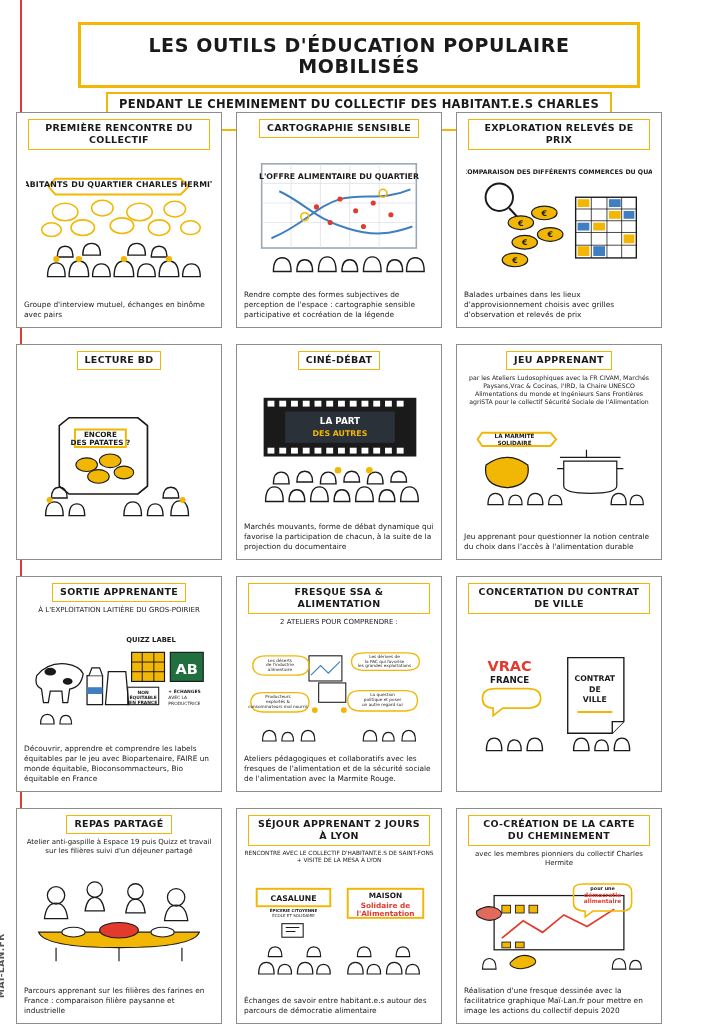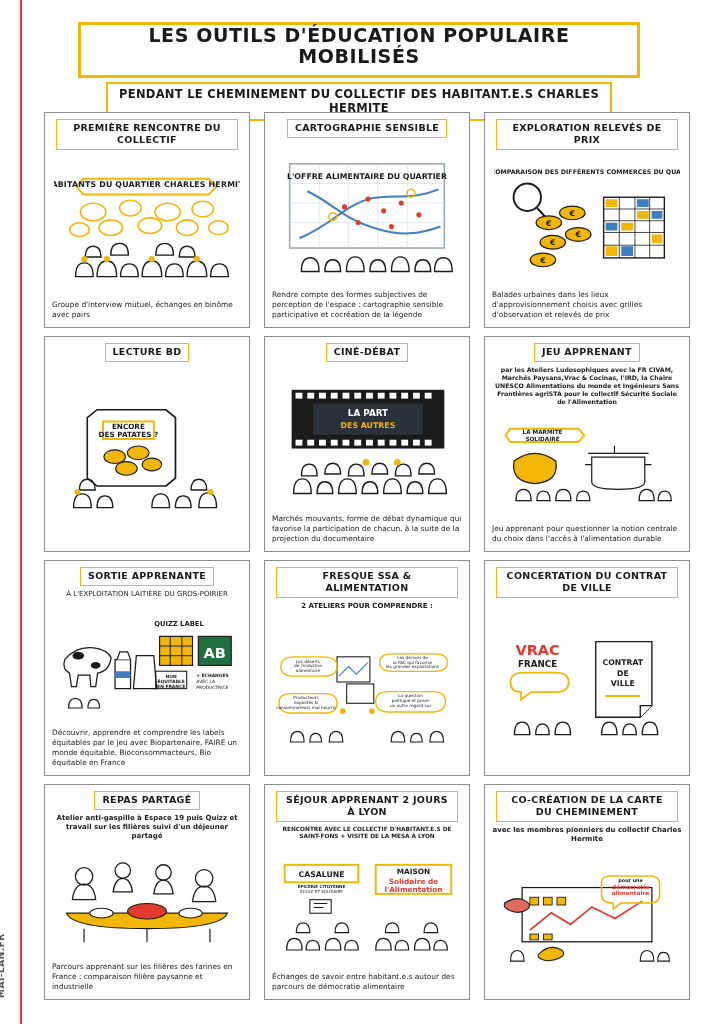--- a/index.html
+++ b/index.html
@@ -34,21 +34,21 @@
   }
 
   
   .title-wrap {
     position: absolute;
     left: 78px; top: 22px; width: 562px;
   }
   .title-box {
     border: 3px solid #f2b705;
     background: #fff;
-    padding: 0 10px 8px;
+    padding: 10px 10px 8px;
     text-align: center;
   }
   .title-main {
     font-size: 19px;
     font-weight: 700;
     letter-spacing: .6px;
     text-transform: uppercase;
     line-height: 1.1;
   }
   .subtitle-box {
@@ -62,26 +62,26 @@
   .subtitle {
     font-size: 11.5px;
     font-weight: 700;
     letter-spacing: .3px;
     text-transform: uppercase;
   }
 
   
   .grid {
     position: absolute;
-    left: 44px; top: 112px;
+    left: 16px; top: 112px;
     width: 660px;
     display: grid;
     grid-template-columns: repeat(3, 206px);
     grid-auto-rows: 216px;
-    gap: 8px 14px;
+    gap: 16px 14px;
   }
   .card {
     border: 1.5px solid #8d8d8d;
     background: #fff;
     padding: 6px 7px 7px;
     display: flex;
     flex-direction: column;
     align-items: center;
     position: relative;
     overflow: hidden;
@@ -111,21 +111,20 @@
     display: flex;
     align-items: center;
     justify-content: center;
     min-height: 0;
   }
   .art svg { display: block; max-width: 100%; height: auto; }
   .tiny-note {
     font-size: 6.2px;
     line-height: 1.3;
     text-align: center;
-    font-weight: bold;
   }
 </style>
 </head>
 <body>
 
 <div class="left-rule"></div>
 <div class="signature">MAÏ-LAN.FR</div>
 
 <div class="title-wrap">
   <div class="title-box">
@@ -428,21 +427,21 @@
           <path d="M14 94 q0 -10 7 -10 q7 0 7 10z"></path>
             <path d="M34 94 q0 -9 6 -9 q6 0 6 9z"></path>
         </g>
       </svg>
     </div>
     <div class="card-note">Découvrir, apprendre et comprendre les labels équitables par le jeu avec Biopartenaire, FAIRE un monde équitable, Bioconsommacteurs, Bio équitable en France</div>
   </div>
 
   <div class="card">
     <div class="card-title">FRESQUE SSA &amp; ALIMENTATION</div>
-    <div class="tiny-note" style="font-weight:700;font-size:7px;margin-bottom:16px">2 ATELIERS POUR COMPRENDRE :</div>
+    <div class="tiny-note" style="font-weight:400;font-size:7px;margin-bottom:16px">2 ATELIERS POUR COMPRENDRE :</div>
     <div class="art">
       <svg viewBox="0 0 190 96" width="184">
         <g fill="#fff" stroke="#1a1a1a" stroke-width="1.1">
           <rect x="64" y="6" width="34" height="26"></rect>
           <rect x="74" y="34" width="28" height="20"></rect>
         </g>
         <g stroke="#3f7fc1" stroke-width="1.2" fill="none">
           <path d="M66 26 l10 -10 8 8 12 -12"></path>
         </g>
         <g fill="none" stroke="#f2b705" stroke-width="1.4">
@@ -472,20 +471,21 @@
         <g fill="none" stroke="#1a1a1a" stroke-width="1.2">
           <path d="M16 94 q0 -11 7 -11 q7 0 7 11z"></path>
             <path d="M36 94 q0 -9 6 -9 q6 0 6 9z"></path>
           <path d="M56 94 q0 -11 7 -11 q7 0 7 11z"></path>
             <path d="M120 94 q0 -11 7 -11 q7 0 7 11z"></path>
           <path d="M140 94 q0 -9 6 -9 q6 0 6 9z"></path>
             <path d="M160 94 q0 -11 7 -11 q7 0 7 11z"></path>
         </g>
       </svg>
     </div>
+    <div class="card-note">Ateliers pédagogiques et collaboratifs avec les fresques de l'alimentation et de la sécurité sociale de l'alimentation avec la Marmite Rouge.</div>
   </div>
 
   <div class="card">
     <div class="card-title">CONCERTATION DU CONTRAT DE VILLE</div>
     <div class="art">
       <svg viewBox="0 0 190 110" width="184">
         <text x="44" y="24" font-size="15" font-weight="700" text-anchor="middle" fill="#e23b2e">VRAC</text>
         <text x="44" y="36" font-size="9" font-weight="700" text-anchor="middle" fill="#1a1a1a">FRANCE</text>
         <g fill="#fff" stroke="#1a1a1a" stroke-width="1.4">
           <path d="M104 10 h58 v66 l-12 12 h-46z"></path>
@@ -611,15 +611,16 @@
         <g fill="#f2b705" stroke="#1a1a1a" stroke-width="1.1">
           <path d="M46 82 q10 -10 22 -4 q6 4 0 8 q-10 6 -20 2 q-6 -3 -2 -6z"></path>
         </g>
         <g fill="none" stroke="#1a1a1a" stroke-width="1.2">
           <path d="M150 90 q0 -11 7 -11 q7 0 7 11z"></path>
             <path d="M168 90 q0 -9 6 -9 q6 0 6 9z"></path>
           <path d="M16 90 q0 -11 7 -11 q7 0 7 11z"></path>
         </g>
       </svg>
     </div>
+    <div class="card-note">Réalisation d'une fresque dessinée avec la facilitatrice graphique Maï-Lan.fr pour mettre en image les actions du collectif depuis 2020</div>
   </div>
 
 </div>
 
 </body></html>

